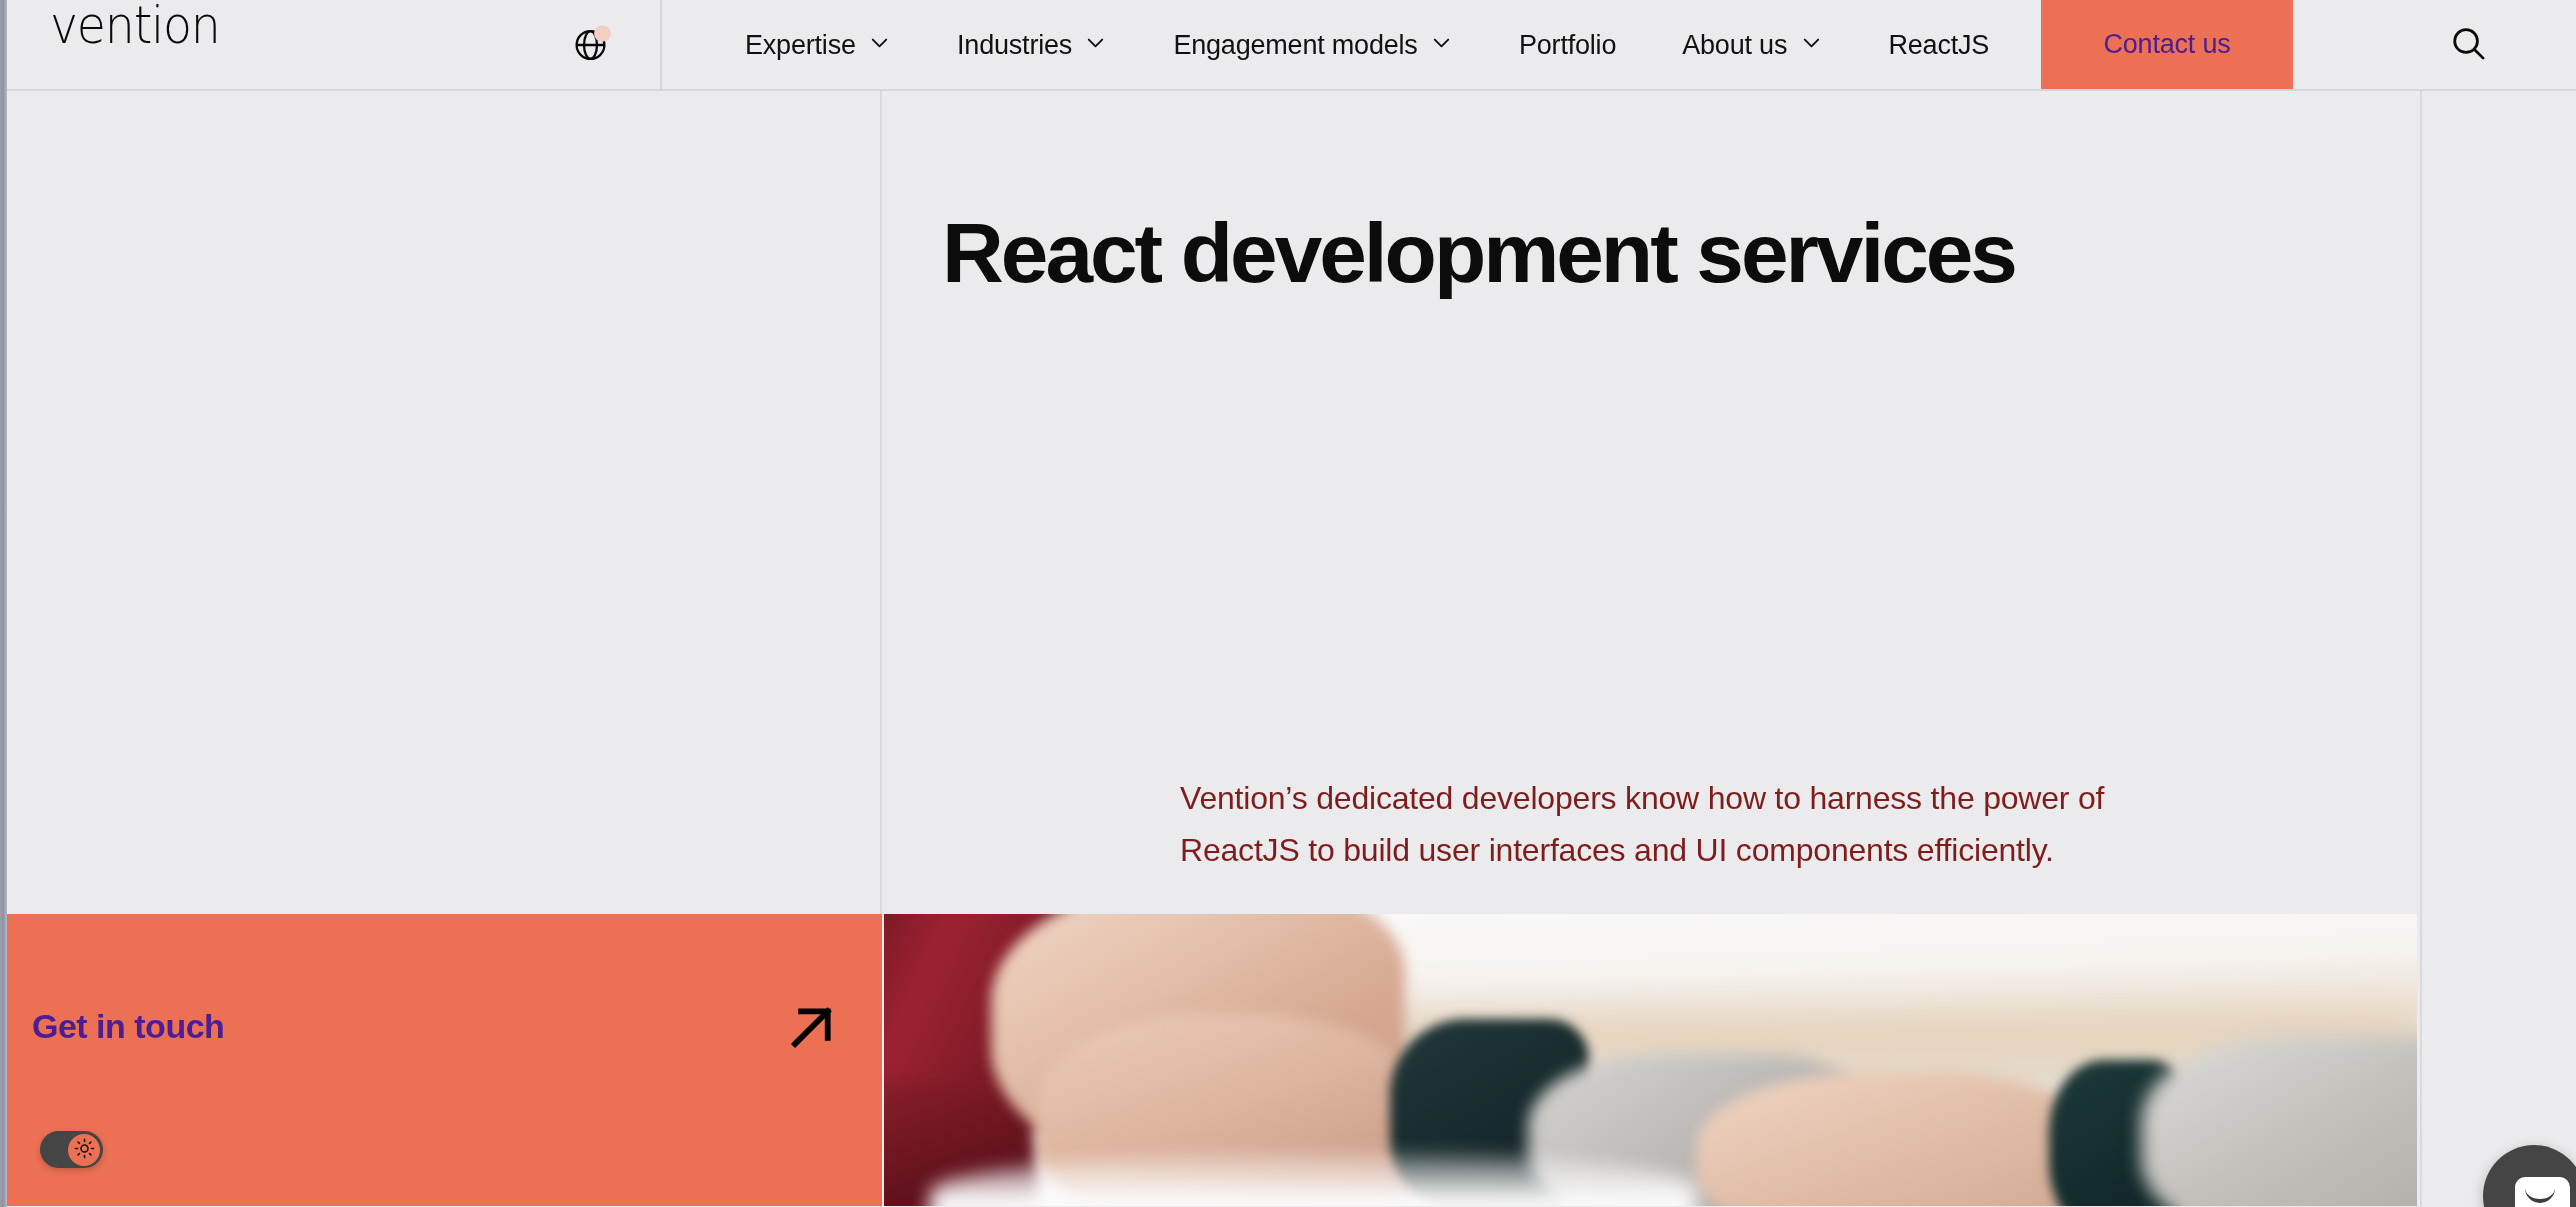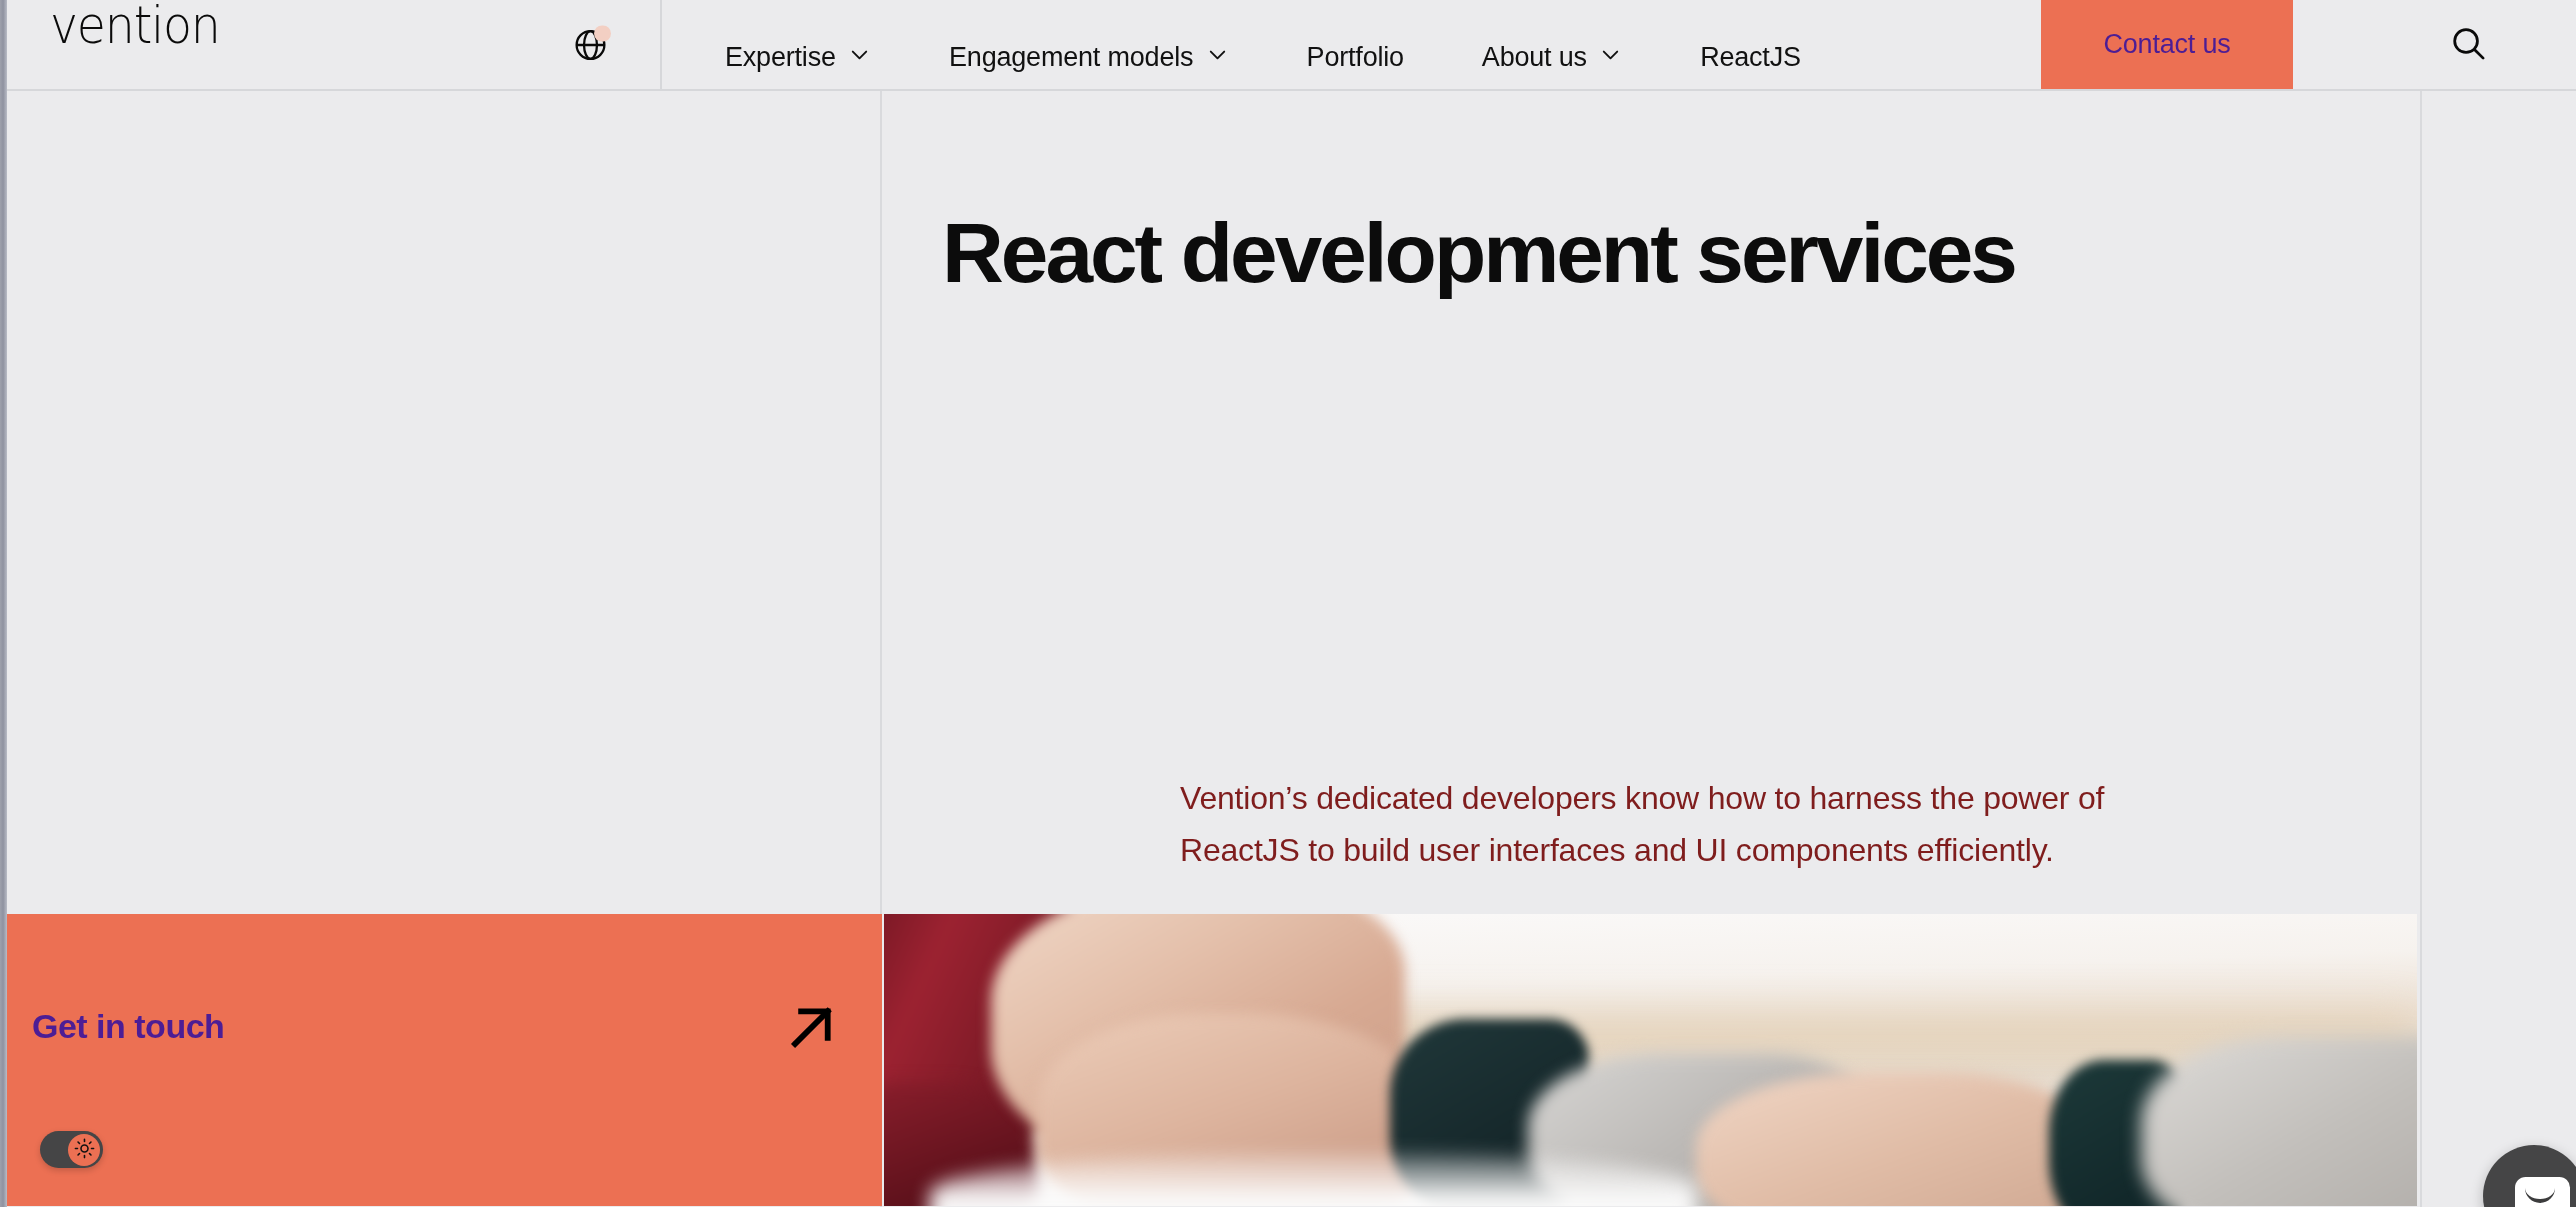--- a/index.html
+++ b/index.html
@@ -55,21 +55,21 @@
     position:absolute; right:7px; top:8px;
     width:16.7px; height:16.7px; border-radius:50%;
     background:#f3cfc3;
   }
 
   .nav{
     flex:1 1 auto; display:flex; align-items:stretch; position:relative;
   }
   .nav-links{
     display:flex; align-items:center; height:100%;
-    padding-left:30px; gap:12px;margin-top:12px;
+    padding-left:50px; gap:0;
   }
   .nav-item{
     display:flex; align-items:center; gap:12.3px;
     font-size:27px; line-height:1; color:#111; white-space:nowrap;
     cursor:pointer; padding:0 33px; height:100%;
     background:transparent; border:0; font-family:inherit;
     letter-spacing:-0.2px;
   }
   .nav-item .label{ position:relative; top:0.9px; }
   .chev{ display:block; flex:0 0 auto; }
@@ -282,20 +282,28 @@
 
         <button class="nav-item">
           <span class="label">Expertise</span>
           <span class="chev">
             <svg width="23" height="23" viewBox="0 0 24 24" fill="none" stroke="#111" stroke-width="2" stroke-linecap="round" stroke-linejoin="round">
                 <polyline points="5 9 12 16 19 9"></polyline>
               </svg>
           </span>
         </button>
 
+        <button class="nav-item">
+          <span class="label">Industries</span>
+          <span class="chev">
+            <svg width="23" height="23" viewBox="0 0 24 24" fill="none" stroke="#111" stroke-width="2" stroke-linecap="round" stroke-linejoin="round">
+                <polyline points="5 9 12 16 19 9"></polyline>
+              </svg>
+          </span>
+        </button>
 
         <button class="nav-item">
           <span class="label">Engagement models</span>
           <span class="chev">
             <svg width="23" height="23" viewBox="0 0 24 24" fill="none" stroke="#111" stroke-width="2" stroke-linecap="round" stroke-linejoin="round">
                 <polyline points="5 9 12 16 19 9"></polyline>
               </svg>
           </span>
         </button>
 

